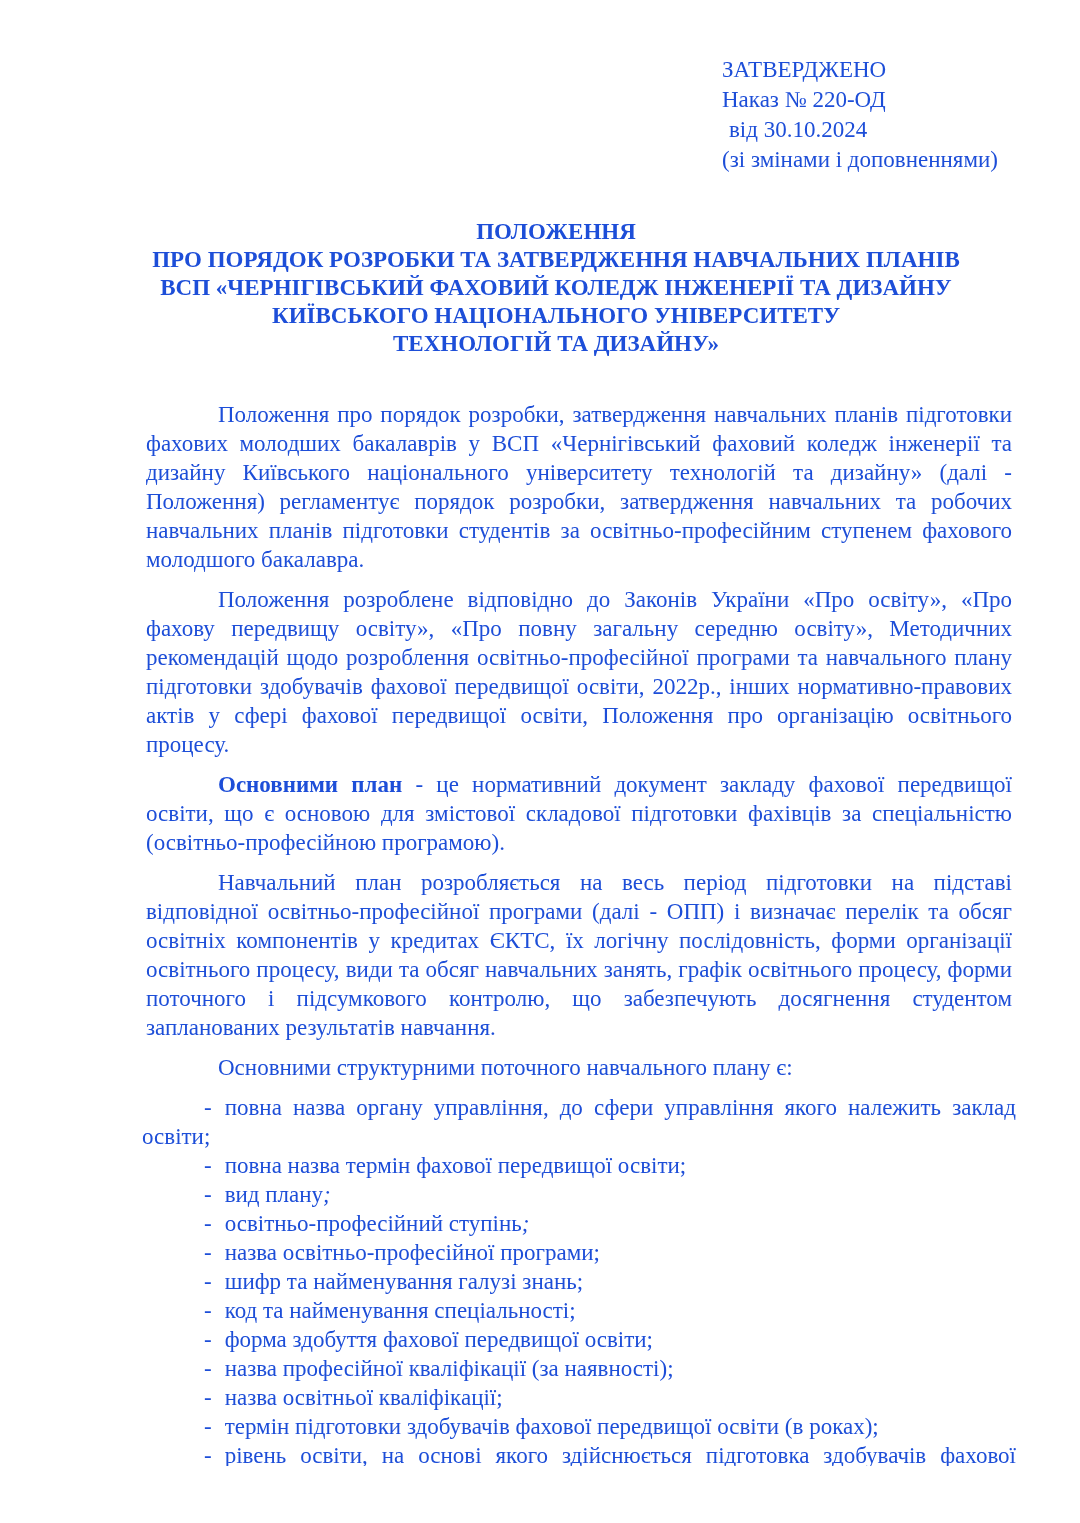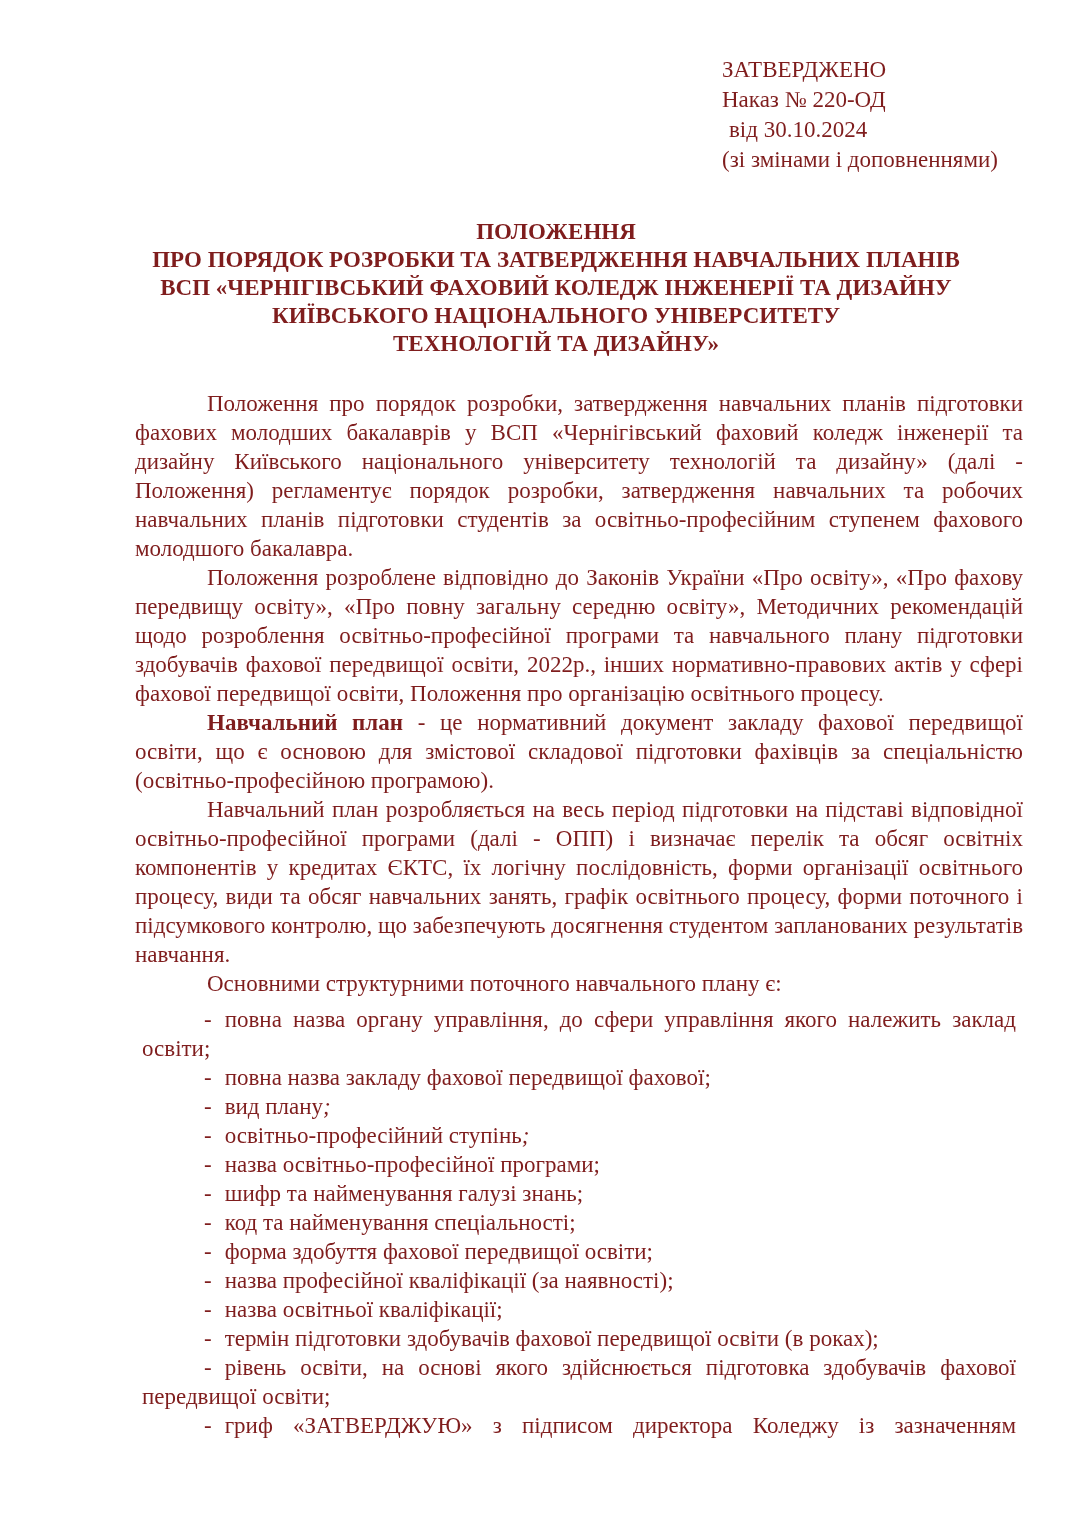--- a/index.html
+++ b/index.html
@@ -5,21 +5,21 @@
   html, body {
     margin: 0;
     padding: 0;
     background: #ffffff;
   }
   .page {
     position: relative;
     width: 1080px;
     height: 1466px;
     background: #ffffff;
-    color: #7f1d1d;
+    color: #1d4ed8;
     font-family: "Liberation Serif", "DejaVu Serif", serif;
     overflow: hidden;
   }
   .approval {
     position: absolute;
     left: 722px;
     top: 55px;
     width: 350px;
     font-size: 23px;
     line-height: 30px;
@@ -43,21 +43,21 @@
   .body-text {
     position: absolute;
     left: 135px;
     top: 389px;
     width: 888px;
     font-size: 23px;
     line-height: 29px;
     text-align: justify;
   }
   .body-text p {
-    margin: 0;
+    margin: 11px;
     padding: 0;
     text-indent: 72px;
   }
   .bold-lead {
     font-weight: bold;
   }
   ul.struct-list {
     margin: 7px;
     padding: 0;
     list-style: none;
@@ -92,27 +92,27 @@
     <div>ПОЛОЖЕННЯ</div>
     <div>ПРО ПОРЯДОК РОЗРОБКИ ТА ЗАТВЕРДЖЕННЯ НАВЧАЛЬНИХ ПЛАНІВ</div>
     <div>ВСП «ЧЕРНІГІВСЬКИЙ ФАХОВИЙ КОЛЕДЖ ІНЖЕНЕРІЇ ТА ДИЗАЙНУ</div>
     <div>КИЇВСЬКОГО НАЦІОНАЛЬНОГО УНІВЕРСИТЕТУ</div>
     <div>ТЕХНОЛОГІЙ ТА ДИЗАЙНУ»</div>
   </div>
 
   <div class="body-text">
     <p>Положення про порядок розробки, затвердження навчальних планів підготовки фахових молодших бакалаврів у ВСП «Чернігівський фаховий коледж інженерії та дизайну Київського національного університету технологій та дизайну» (далі - Положення) регламентує порядок розробки, затвердження навчальних та робочих навчальних планів підготовки студентів за освітньо-професійним ступенем фахового молодшого бакалавра.</p>
     <p>Положення розроблене відповідно до Законів України «Про освіту», «Про фахову передвищу освіту», «Про повну загальну середню освіту», Методичних рекомендацій щодо розроблення освітньо-професійної програми та навчального плану підготовки здобувачів фахової передвищої освіти, 2022р., інших нормативно-правових актів у сфері фахової передвищої освіти, Положення про організацію освітнього процесу.</p>
-    <p><span class="bold-lead">Навчальний план</span><span> - це нормативний документ закладу фахової передвищої освіти, що є основою для змістової складової підготовки фахівців за спеціальністю (освітньо-професійною програмою).</span></p>
+    <p><span class="bold-lead">Основними план</span><span> - це нормативний документ закладу фахової передвищої освіти, що є основою для змістової складової підготовки фахівців за спеціальністю (освітньо-професійною програмою).</span></p>
     <p>Навчальний план розробляється на весь період підготовки на підставі відповідної освітньо-професійної програми (далі - ОПП) і визначає перелік та обсяг освітніх компонентів у кредитах ЄКТС, їх логічну послідовність, форми організації освітнього процесу, види та обсяг навчальних занять, графік освітнього процесу, форми поточного і підсумкового контролю, що забезпечують досягнення студентом запланованих результатів навчання.</p>
     <p>Основними структурними поточного навчального плану є:</p>
 
     <ul class="struct-list">
       <li><span class="dash">-</span><span>повна назва органу управління, до сфери управління якого належить заклад освіти;</span><span class="it"></span></li>
-      <li><span class="dash">-</span><span>повна назва закладу фахової передвищої фахової;</span><span class="it"></span></li>
+      <li><span class="dash">-</span><span>повна назва термін фахової передвищої освіти;</span><span class="it"></span></li>
       <li><span class="dash">-</span><span>вид плану</span><span class="it">;</span></li>
       <li><span class="dash">-</span><span>освітньо-професійний ступінь</span><span class="it">;</span></li>
       <li><span class="dash">-</span><span>назва освітньо-професійної програми;</span><span class="it"></span></li>
       <li><span class="dash">-</span><span>шифр та найменування галузі знань;</span><span class="it"></span></li>
       <li><span class="dash">-</span><span>код та найменування спеціальності;</span><span class="it"></span></li>
       <li><span class="dash">-</span><span>форма здобуття фахової передвищої освіти;</span><span class="it"></span></li>
       <li><span class="dash">-</span><span>назва професійної кваліфікації (за наявності);</span><span class="it"></span></li>
       <li><span class="dash">-</span><span>назва освітньої кваліфікації;</span><span class="it"></span></li>
       <li><span class="dash">-</span><span>термін підготовки здобувачів фахової передвищої освіти (в роках);</span><span class="it"></span></li>
       <li><span class="dash">-</span><span>рівень освіти, на основі якого здійснюється підготовка здобувачів фахової передвищої освіти;</span><span class="it"></span></li>

